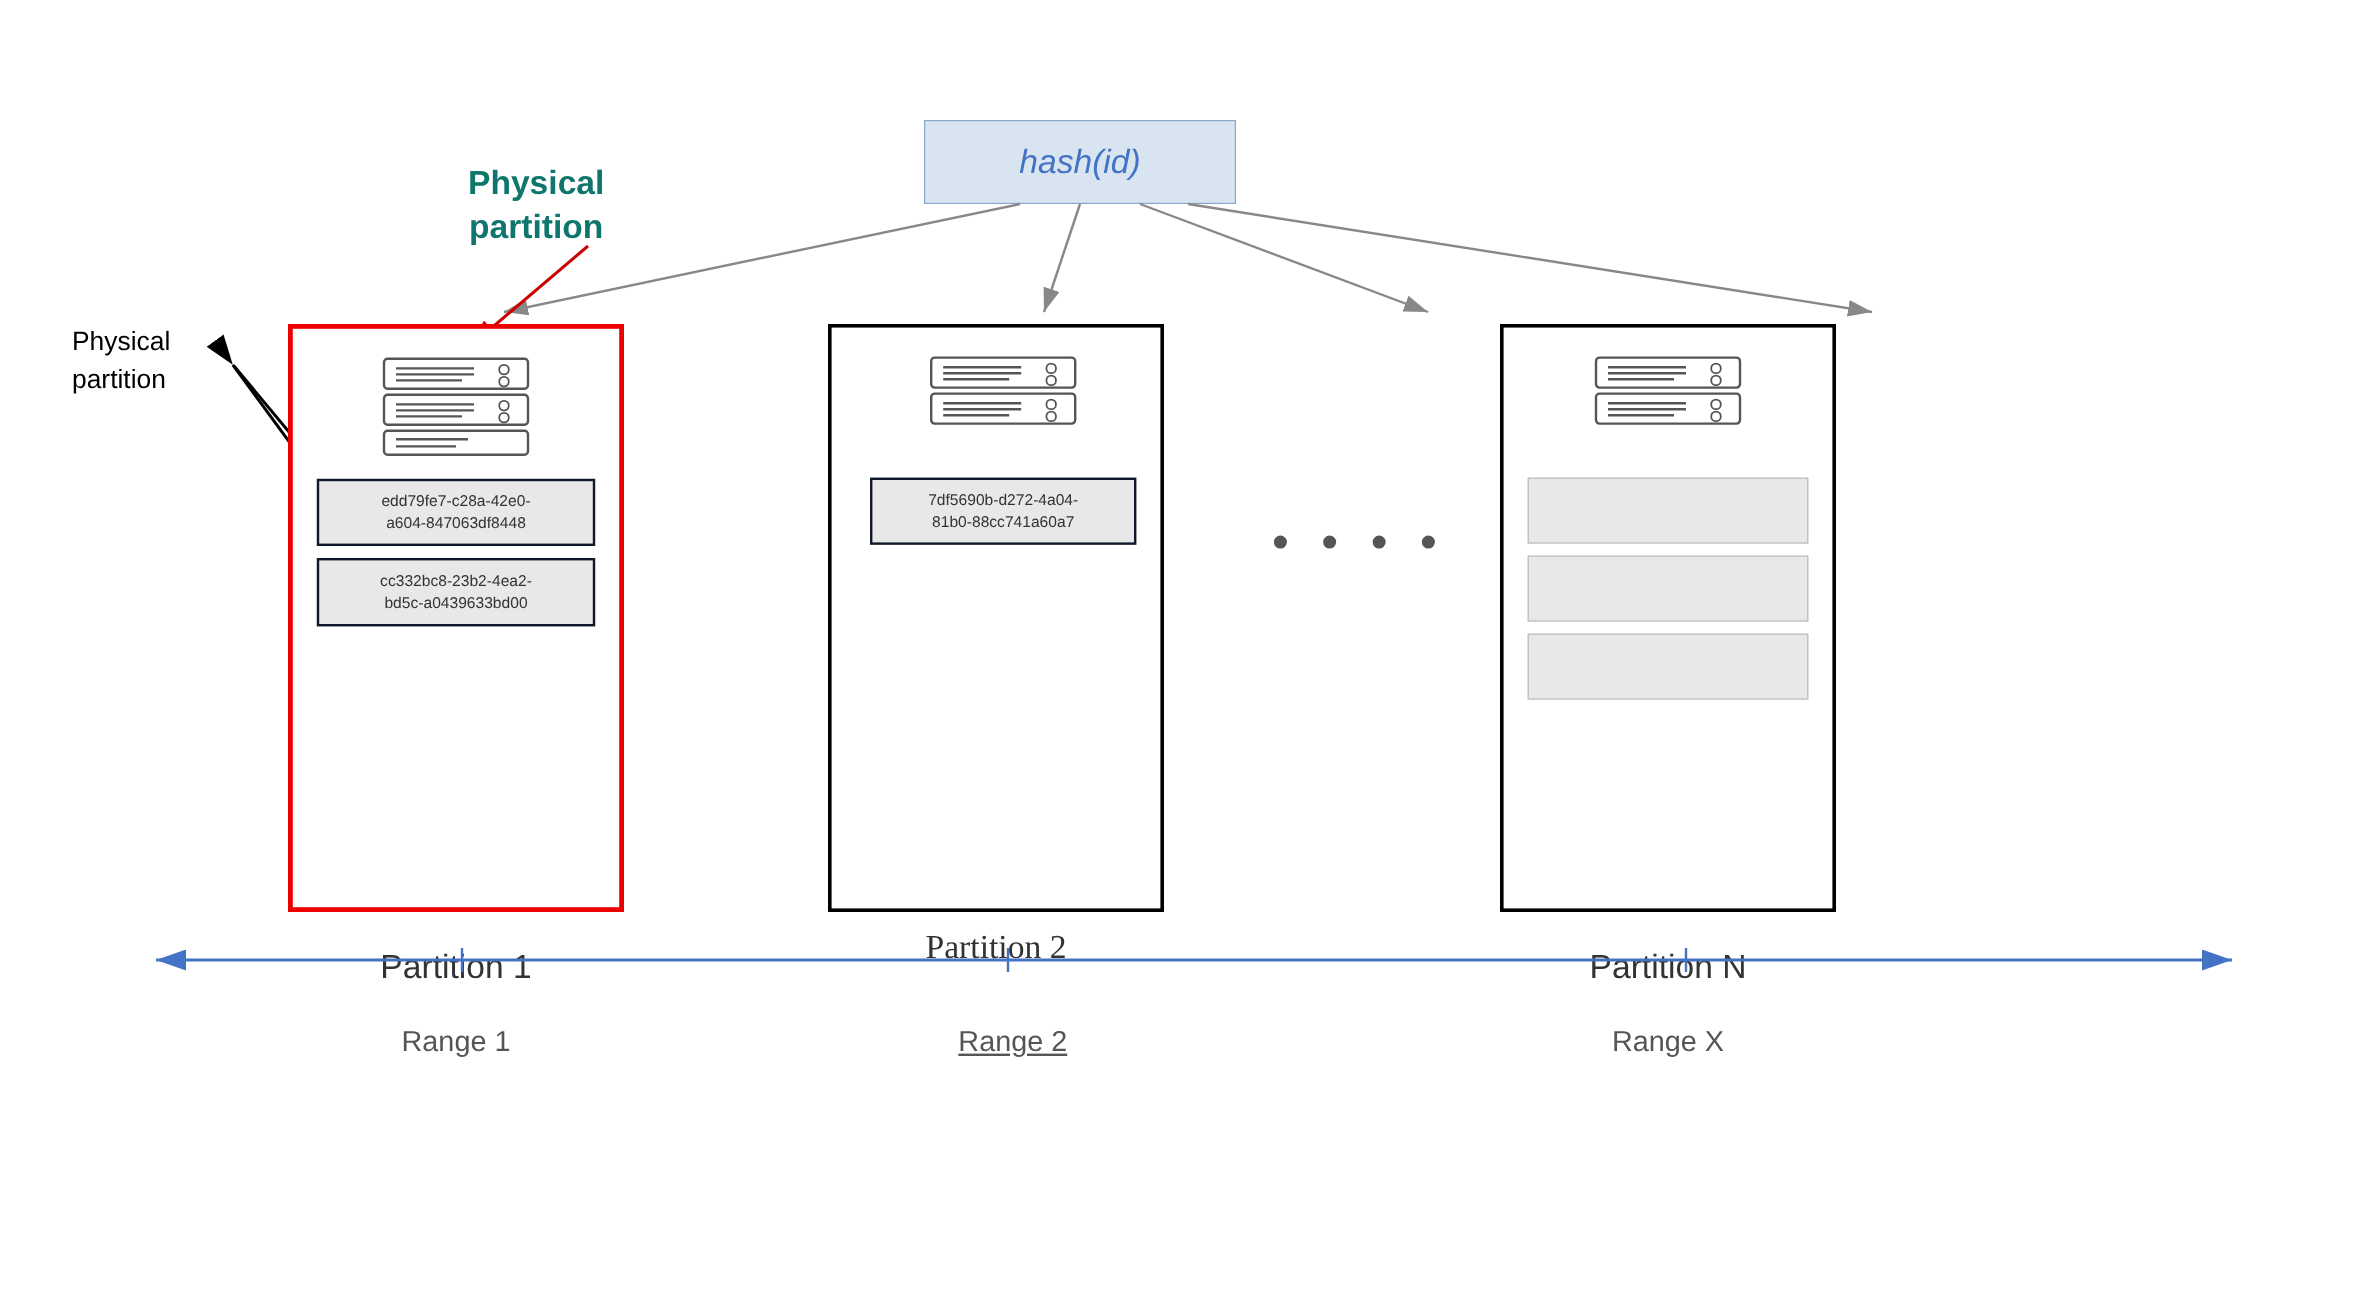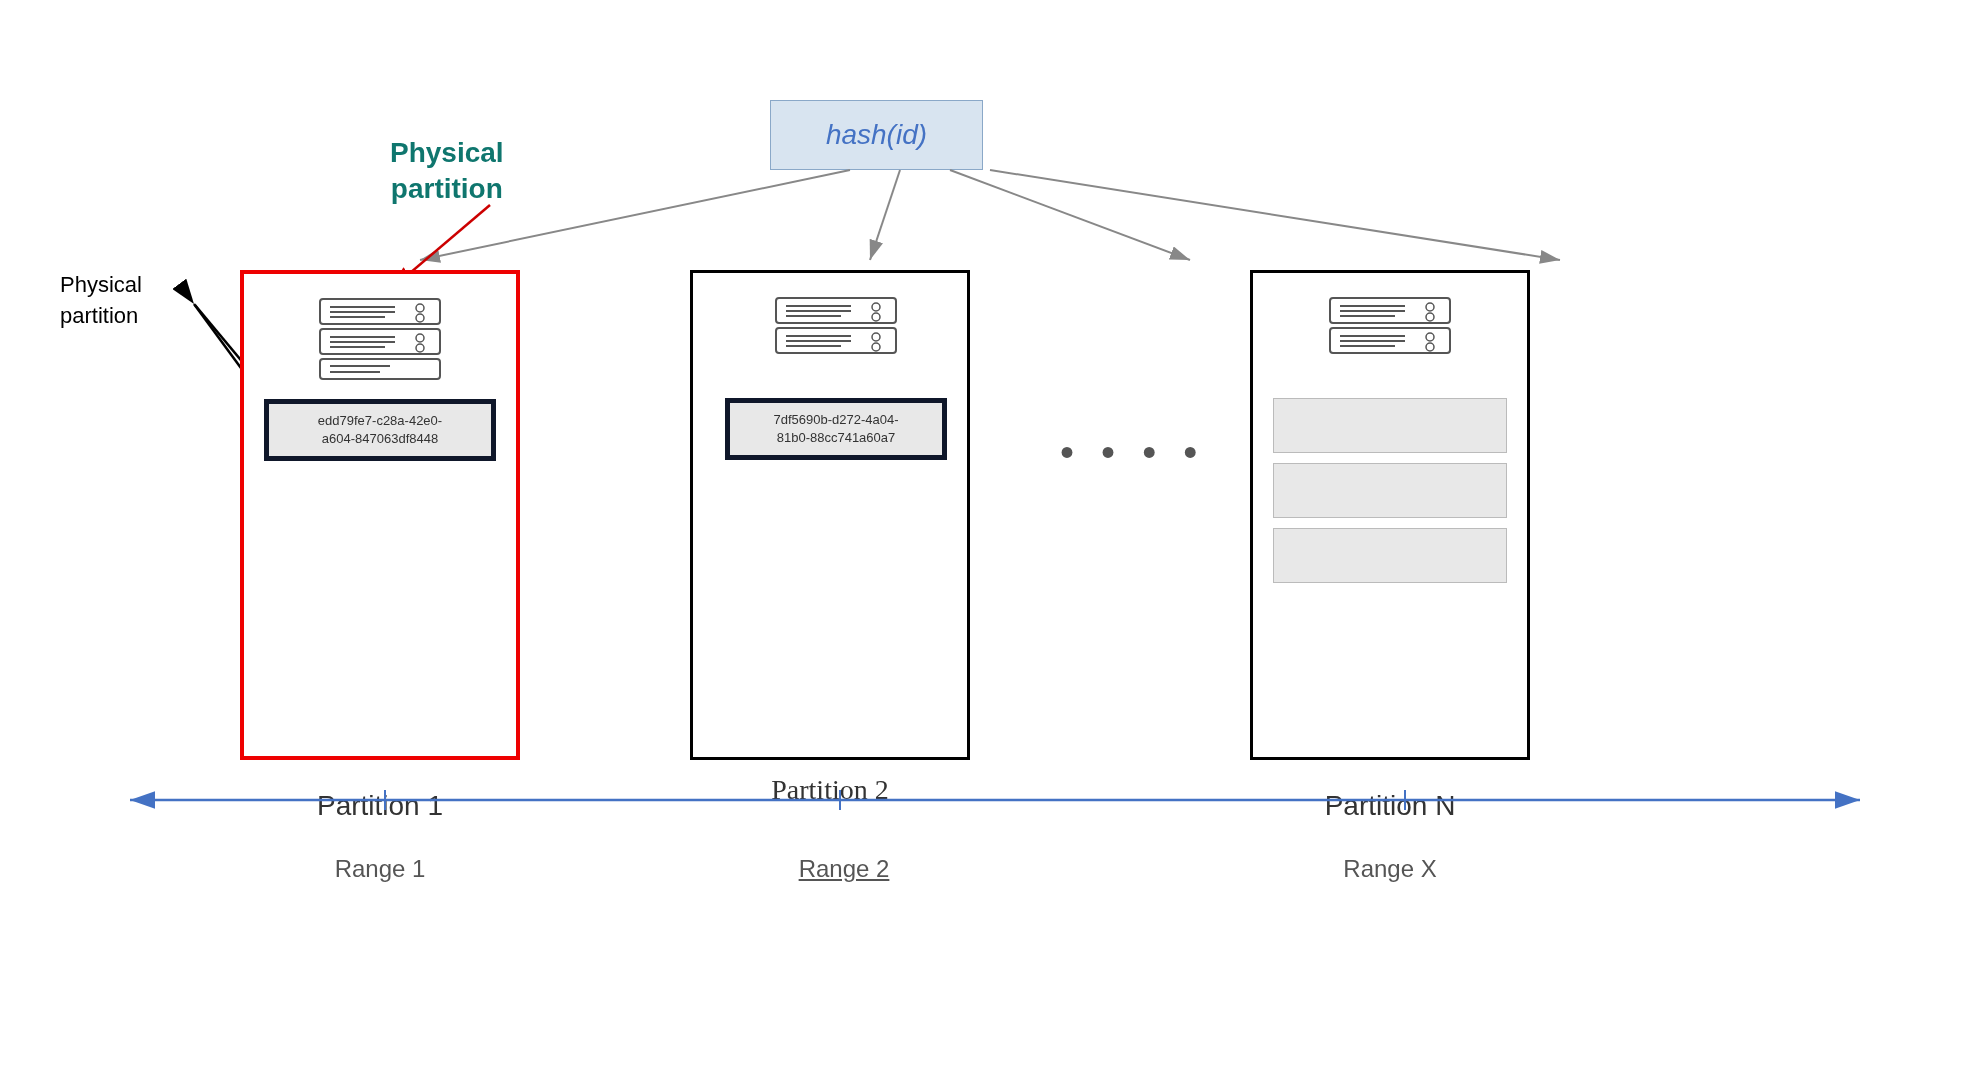--- a/index.html
+++ b/index.html
@@ -17,21 +17,21 @@
       top: 0; left: 0;
       width: 1970px;
       height: 1089px;
     }
 
     
     .hash-box {
       position: absolute;
       top: 100px;
       left: 770px;
-      width: 213px;
+      width: 260px;
       height: 70px;
       background: #d8e4f0;
       border: 1.5px solid #8aa8c8;
       display: flex;
       align-items: center;
       justify-content: center;
     }
     .hash-box span {
       color: #4472c4;
       font-size: 28px;
@@ -62,21 +62,21 @@
     .server-icon {
       width: 130px;
       height: 90px;
       margin: 20px auto 15px auto;
       display: block;
     }
 
     
     .data-row {
       background: #e8e8e8;
-      border: 5px solid #0f172a;
+      border: 2px solid #0f172a;
       margin: 10px 20px;
       padding: 8px 10px;
       font-size: 13px;
       color: #333;
       text-align: center;
       line-height: 1.4;
     }
 
     .data-row-blank {
       background: #e8e8e8;
@@ -208,20 +208,21 @@
       <line x1="15" y1="48" x2="80" y2="48" stroke="#555" stroke-width="2"></line>
       <line x1="15" y1="53" x2="70" y2="53" stroke="#555" stroke-width="2"></line>
       <circle cx="105" cy="44" r="4" fill="none" stroke="#555" stroke-width="1.5"></circle>
       <circle cx="105" cy="54" r="4" fill="none" stroke="#555" stroke-width="1.5"></circle>
 
       <rect x="5" y="65" width="120" height="20" rx="3" fill="none" stroke="#555" stroke-width="2"></rect>
       <line x1="15" y1="72" x2="75" y2="72" stroke="#555" stroke-width="2"></line>
       <line x1="15" y1="78" x2="65" y2="78" stroke="#555" stroke-width="2"></line>
     </svg>
     <div class="data-row">edd79fe7-c28a-42e0-<br>a604-847063df8448</div>
+    <div class="data-row">cc332bc8-23b2-4ea2-<br>bd5c-a0439633bd00</div>
   </div>
 
   <div class="partition-label" style="top:790px; left:240px; width:280px;">Partition 1</div>
   <div class="range-label" style="top:855px; left:240px; width:280px;">Range 1</div>
 
   <div class="partition-box" style="top:270px; left:690px; width:280px; height:490px;padding-left:12px;">
     <svg class="server-icon" viewBox="0 0 130 90">
       <rect x="5" y="5" width="120" height="25" rx="3" fill="none" stroke="#555" stroke-width="2"></rect>
       <line x1="15" y1="13" x2="80" y2="13" stroke="#555" stroke-width="2"></line>
       <line x1="15" y1="18" x2="80" y2="18" stroke="#555" stroke-width="2"></line>

